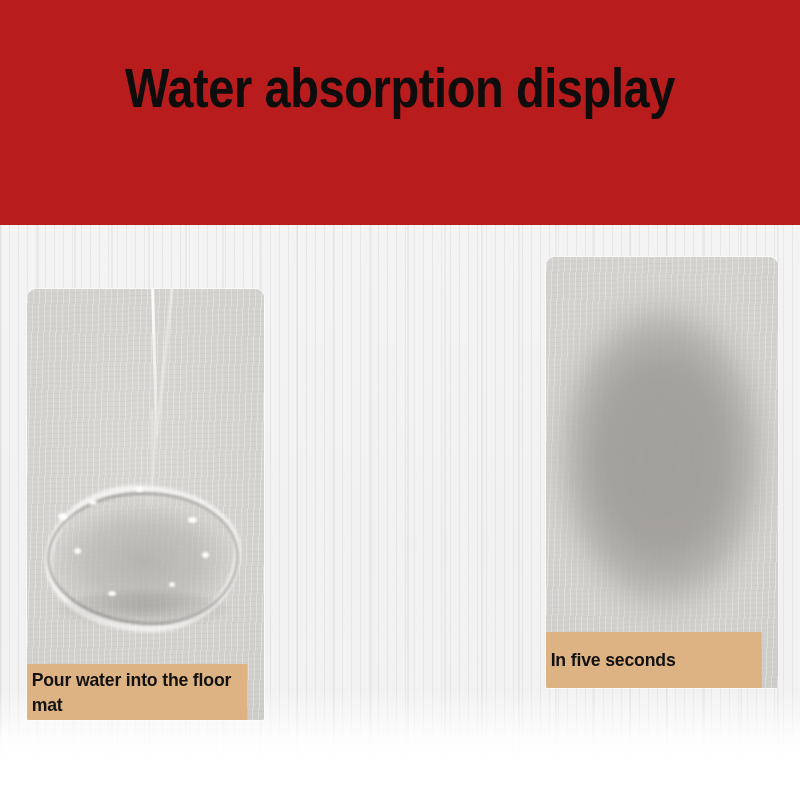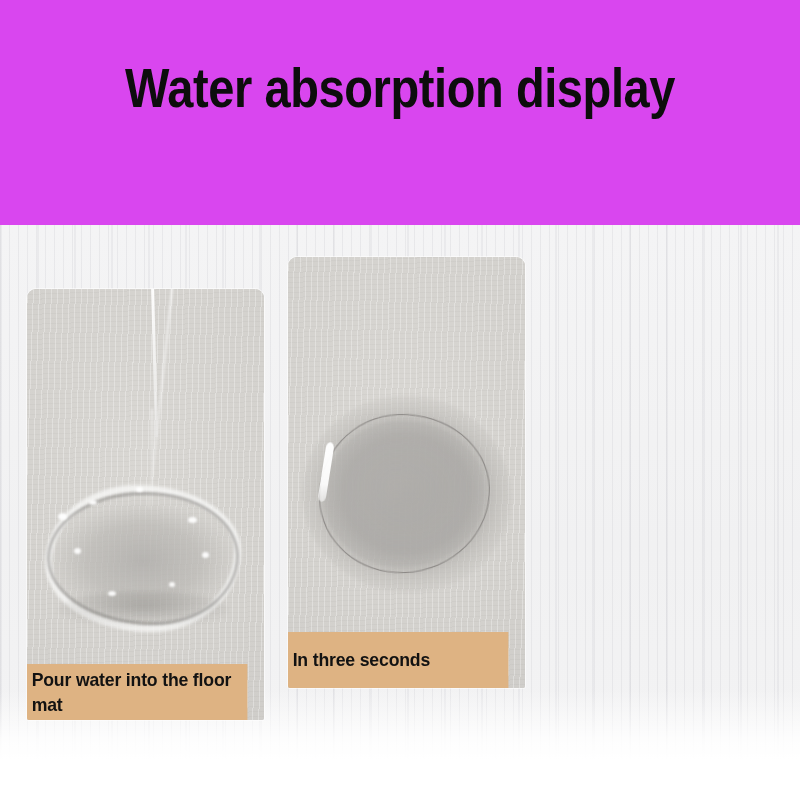--- a/index.html
+++ b/index.html
@@ -11,21 +11,21 @@
     width: 800px;
     height: 800px;
     overflow: hidden;
     font-family: "Liberation Sans", sans-serif;
   }
 
   #page {
     position: relative;
     width: 800px;
     height: 584px;
-    background: #d946ef;
+    background: #b91c1c;
   }
 
   
   .title {
     position: absolute;
     left: 0;
     top: 56px;
     width: 800px;
     text-align: center;
     font-family: "Liberation Sans", sans-serif;
@@ -301,27 +301,24 @@
     <div class="sparkle" style="left:46%; top:46%; width:7px; height:5px;"></div>
 
     <div class="caption cap-tall">
       <div>
         <span class="ctext">Pour water into the floor</span>
         <span class="ctext">mat</span>
       </div>
     </div>
   </div>
 
-  <div class="panel" style="left:288px; top:257px; width:237px; height:431px;">
+
+  <div class="panel" style="left:546px; top:257px; width:232px; height:431px;">
     <div class="mat"></div>
 
-    <div class="patch2-outer"></div>
-    <div class="patch2-inner"></div>
-    <div class="patch2-ring"></div>
-    <div class="highlight-streak"></div>
+    <div class="patch3"></div>
 
     <div class="caption" style="height:56px;">
-      <span class="ctext">In three seconds</span>
+      <span class="ctext">In five seconds</span>
     </div>
   </div>
 
-
 </div>
 
 </body></html>

